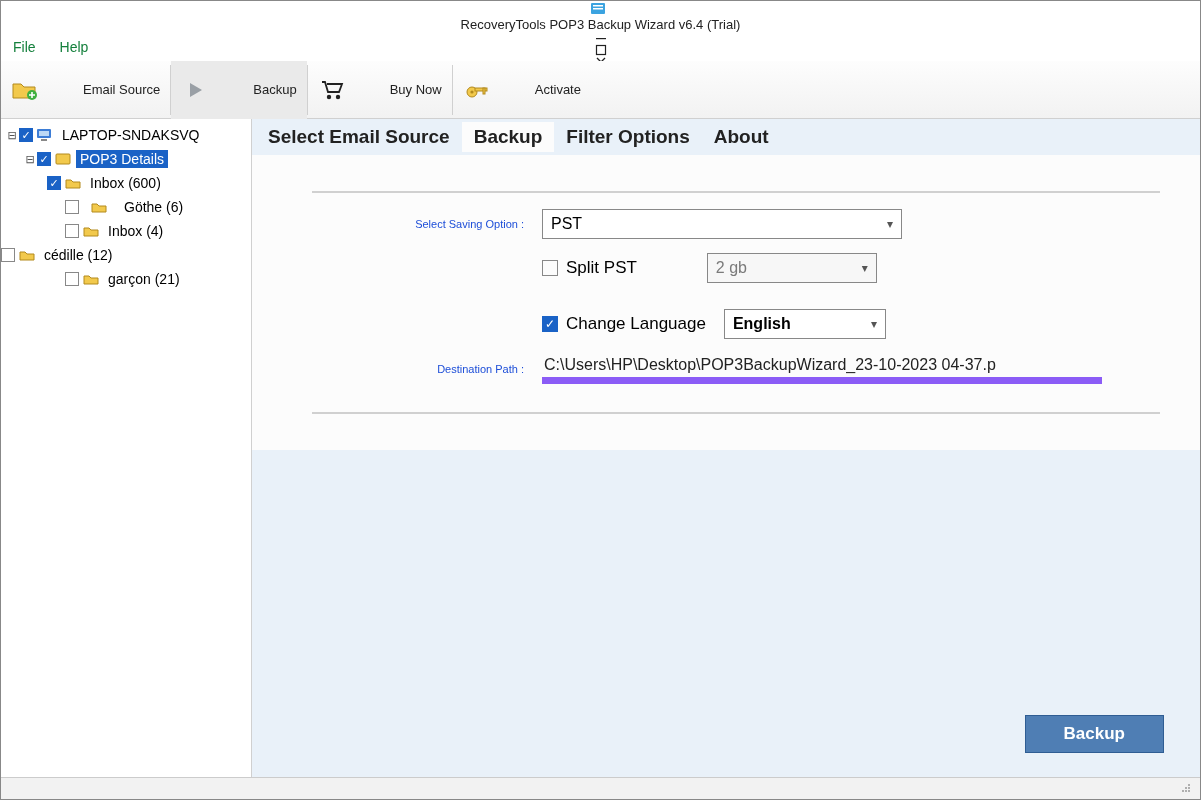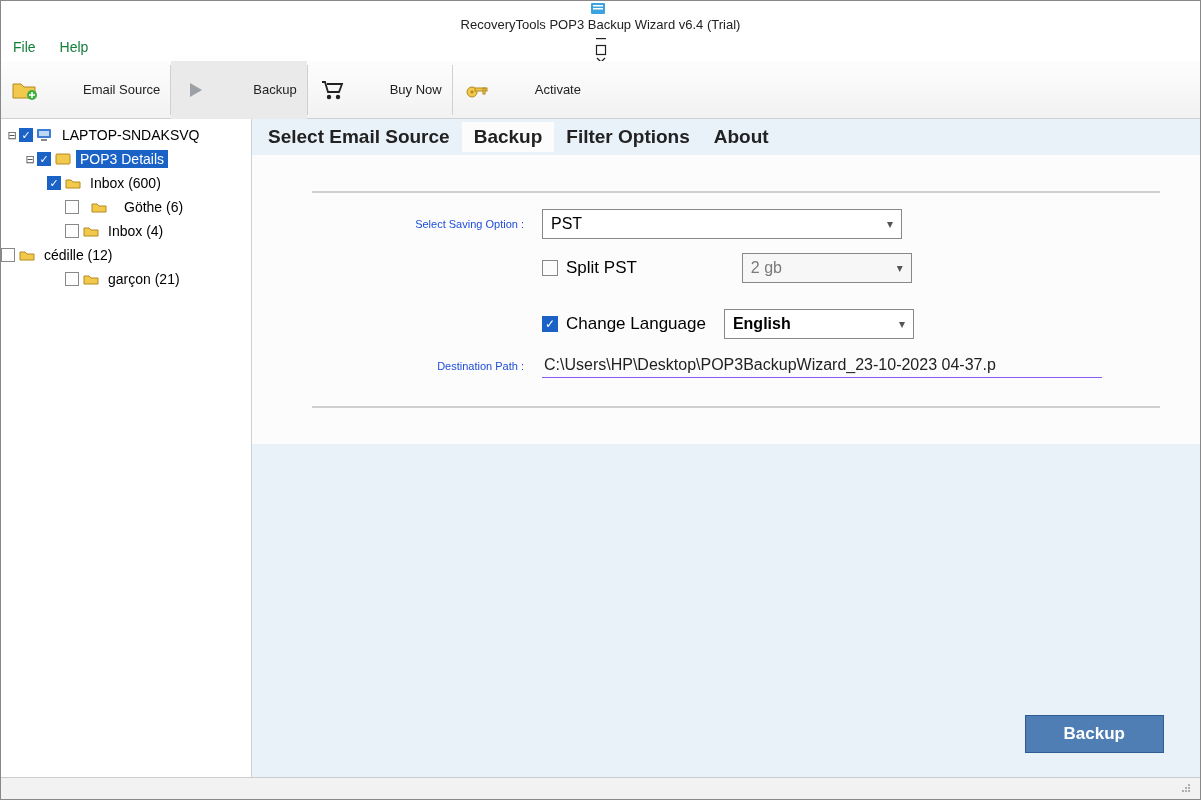--- a/index.html
+++ b/index.html
@@ -29,21 +29,21 @@
   .tab { font-size: 19px; font-weight: 700; color: #222; padding: 4px 12px; cursor: default; }
   .tab.active { background: #fcfcfc; }
   .tab-panel { background: #fcfcfc; margin: 0 0px 0 0px; padding: 20px 40px 20px 60px; }
   .form-row { display: flex; align-items: center; margin-bottom: 14px; }
   .form-label { width: 230px; text-align: right; font-size: 11px; color: #1d4ed8; padding-right: 18px; }
   .select-like { border: 1px solid #888; background: #fff; font-size: 16px; padding: 3px 8px; height: 30px; display: flex; align-items: center; justify-content: space-between; cursor: default; }
   .select-like.disabled { color: #7a7a7a; background: #f7f7f7; }
   .select-like .chev { font-size: 12px; color: #555; }
   .chk { width: 16px; height: 16px; border: 1px solid #888; margin-right: 8px; display: flex; align-items: center; justify-content: center; font-size: 12px; }
   .chk.checked { background: #1a62c6; border-color: #1a62c6; color: #fff; }
-  .path-field { border: none; border-bottom: 1px solid #8b5cf6; background: transparent; font-size: 16px; padding: 3px 2px; width: 560px; color: #222; }
+  .path-field { border: none; border-bottom: 7px solid #8b5cf6; background: transparent; font-size: 16px; padding: 3px 2px; width: 560px; color: #222; }
   .btn-primary { background: #4f7eb4; color: #fff; border: 1px solid #2f5d93; font-size: 17px; padding: 6px 28px; cursor: default; }
   hr.section { border: none; border-top: 2px solid #d0d0d0; margin: 16px 0; }
   .statusbar { height: 22px; background: #f2f2f2; display: flex; align-items: center; justify-content: flex-end; padding-right: 8px; font-size: 12px; color: #666; border-top: 1px solid #ccc; }
   .backup-btn-wrap { position: absolute; right: 36px; bottom: 24px; }
   .change-btn-wrap { display: flex; justify-content: flex-end; margin-top: 8px; padding-right: 20px; }
 </style>
 </head>
 <body>
 
 <div class="titlebar">
@@ -209,31 +209,31 @@
       <div class="form-row">
         <div class="form-label">Select Saving Option :</div>
         <div class="select-like" style="width:360px;">
           <span>PST</span>
           <span class="chev">▾</span>
         </div>
       </div>
       <div class="form-row">
         <div class="form-label"></div>
         <span class="chk"></span>
-        <span style="font-size:17px; margin-right:105px;">Split PST</span>
+        <span style="font-size:17px; margin-right:70px;">Split PST</span>
         <div class="select-like disabled" style="width:170px;">
           <span>2 gb</span>
           <span class="chev">▾</span>
         </div>
       </div>
       <div class="form-row" style="margin-top:26px;">
         <div class="form-label"></div>
         <span class="chk checked">✓</span>
         <span style="font-size:17px; margin-right:18px;">Change Language</span>
-        <div class="select-like" style="width:190px;">
+        <div class="select-like" style="width:162px;">
           <span style="font-weight:600;">English</span>
           <span class="chev">▾</span>
         </div>
       </div>
       <div class="form-row">
         <div class="form-label">Destination Path :</div>
         <input class="path-field" readonly="" value="C:\Users\HP\Desktop\POP3BackupWizard_23-10-2023 04-37.p" style="">
       </div>
       <hr class="section" style="margin-top:28px;">
     </div>

